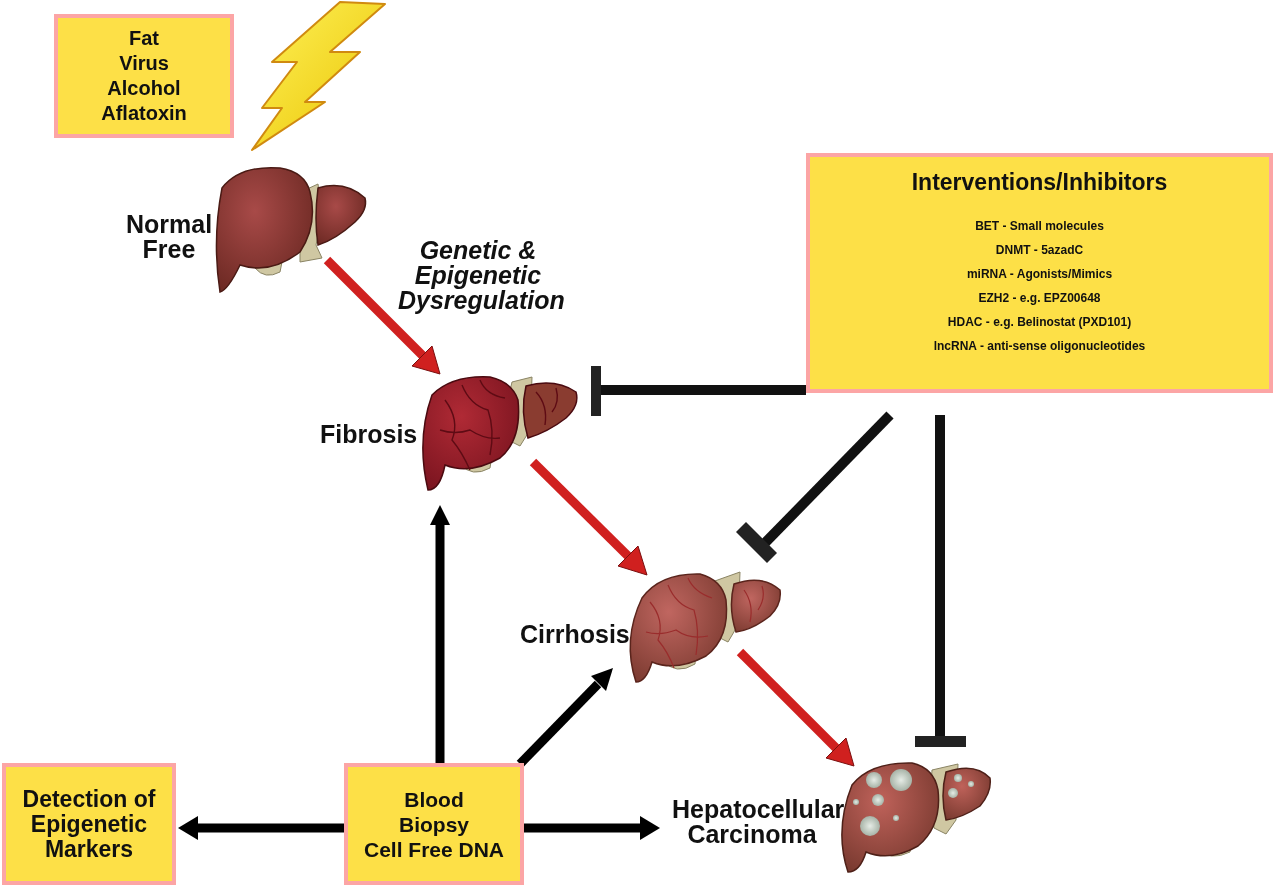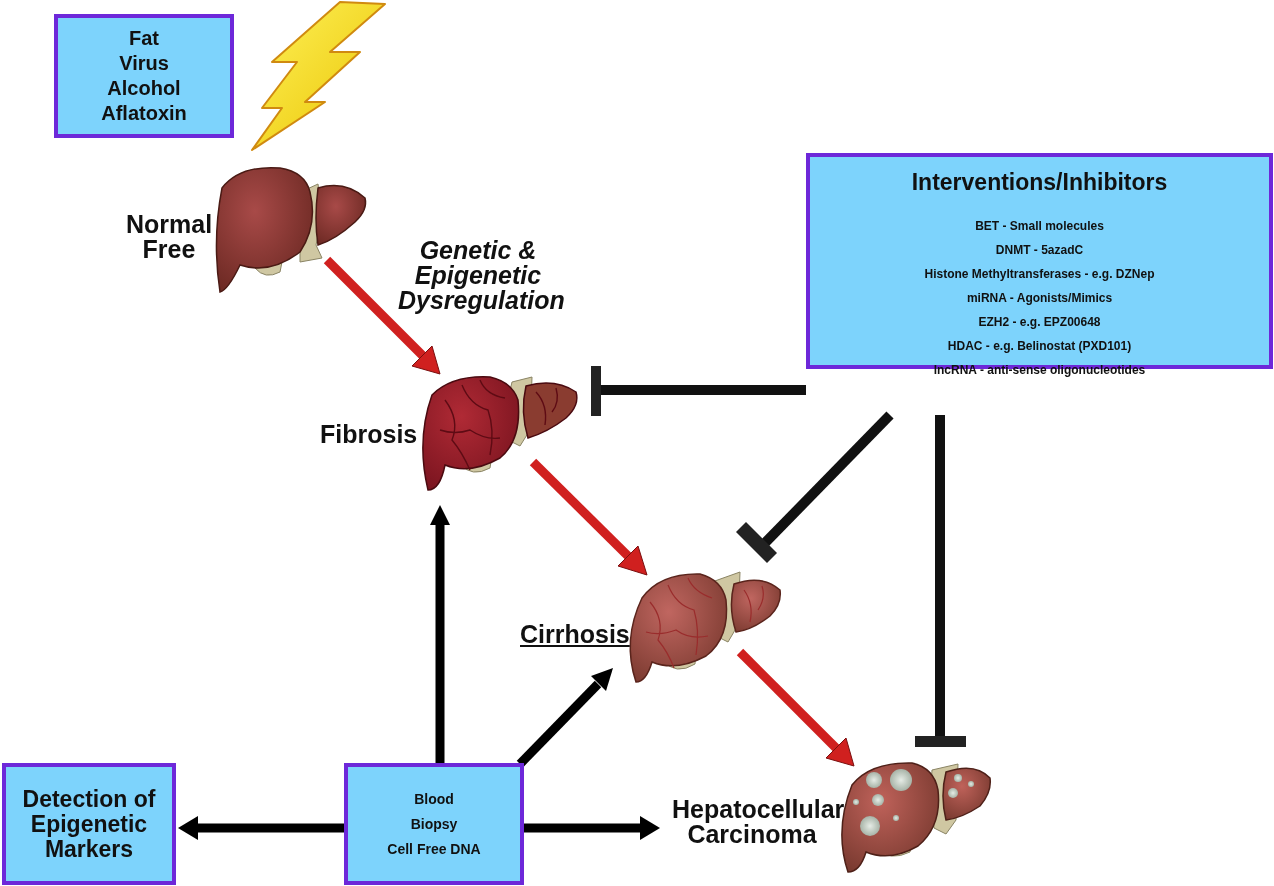--- a/index.html
+++ b/index.html
@@ -1,33 +1,33 @@
 <!DOCTYPE html>
 <html><head>
 <meta charset="utf-8">
 <style>
   html, body { margin: 0; padding: 0; background: #ffffff; }
   body { width: 1274px; height: 886px; position: relative; overflow: hidden;
          font-family: "Liberation Sans", "DejaVu Sans", sans-serif; color: #111; }
   #diagram { position: absolute; left: 0; top: 0; width: 1274px; height: 886px; }
-  .box { position: absolute; box-sizing: border-box; border: 4px solid #6d28d9; background: #7dd3fc;
+  .box { position: absolute; box-sizing: border-box; border: 4px solid #fca5a5; background: #fde047;
          display: flex; flex-direction: column; align-items: center; justify-content: center;
          text-align: center; font-weight: bold; }
   .line { display: block; }
   #risk-box { left: 54px; top: 14px; width: 180px; height: 124px; font-size: 20px; line-height: 25px; }
-  #interventions-box { left: 806px; top: 153px; width: 467px; height: 216px; justify-content: flex-start; padding-top: 12px; }
+  #interventions-box { left: 806px; top: 153px; width: 467px; height: 240px; justify-content: flex-start; padding-top: 12px; }
   #interventions-box .title { font-size: 23px; margin-bottom: 18px; }
   #interventions-box .item { font-size: 12px; line-height: 24px; }
   #detection-box { left: 2px; top: 763px; width: 174px; height: 122px; font-size: 23px; line-height: 25px; }
-  #blood-box { left: 344px; top: 763px; width: 180px; height: 122px; font-size: 14px; line-height: 25px; }
+  #blood-box { left: 344px; top: 763px; width: 180px; height: 122px; font-size: 21px; line-height: 25px; }
   .label { position: absolute; font-weight: bold; text-align: center; font-size: 25px; line-height: 25px; }
   #label-normal { left: 126px; top: 212px; width: 86px; }
   #label-dysreg { left: 398px; top: 238px; width: 160px; font-style: italic; }
   #label-fibrosis { left: 320px; top: 422px; width: 100px; text-align: left; }
-  #label-cirrhosis { left: 520px; top: 622px; width: 100px; text-align: left; text-decoration: underline; }
+  #label-cirrhosis { left: 520px; top: 622px; width: 100px; text-align: left; }
   #label-hcc { left: 672px; top: 797px; width: 160px; }
 </style>
 </head>
 <body>
 
 <svg id="diagram" viewBox="0 0 1274 886" xmlns="http://www.w3.org/2000/svg">
   <defs>
     <radialGradient id="g-normal" cx="40%" cy="35%" r="70%">
       <stop offset="0%" stop-color="#a84a48"></stop>
         <stop offset="100%" stop-color="#6e2a24"></stop>
@@ -181,21 +181,20 @@
 <div class="label" id="label-cirrhosis">Cirrhosis</div>
 <div class="label" id="label-hcc">
   <span class="line">Hepatocellular</span>
   <span class="line">Carcinoma</span>
 </div>
 
 <div class="box" id="interventions-box">
   <span class="line title">Interventions/Inhibitors</span>
   <span class="line item">BET - Small molecules</span>
   <span class="line item">DNMT - 5azadC</span>
-  <span class="line item">Histone Methyltransferases - e.g. DZNep</span>
   <span class="line item">miRNA - Agonists/Mimics</span>
   <span class="line item">EZH2 - e.g. EPZ00648</span>
   <span class="line item">HDAC - e.g. Belinostat (PXD101)</span>
   <span class="line item">lncRNA - anti-sense oligonucleotides</span>
 </div>
 
 <div class="box" id="detection-box">
   <span class="line">Detection of</span>
   <span class="line">Epigenetic</span>
   <span class="line">Markers</span>

